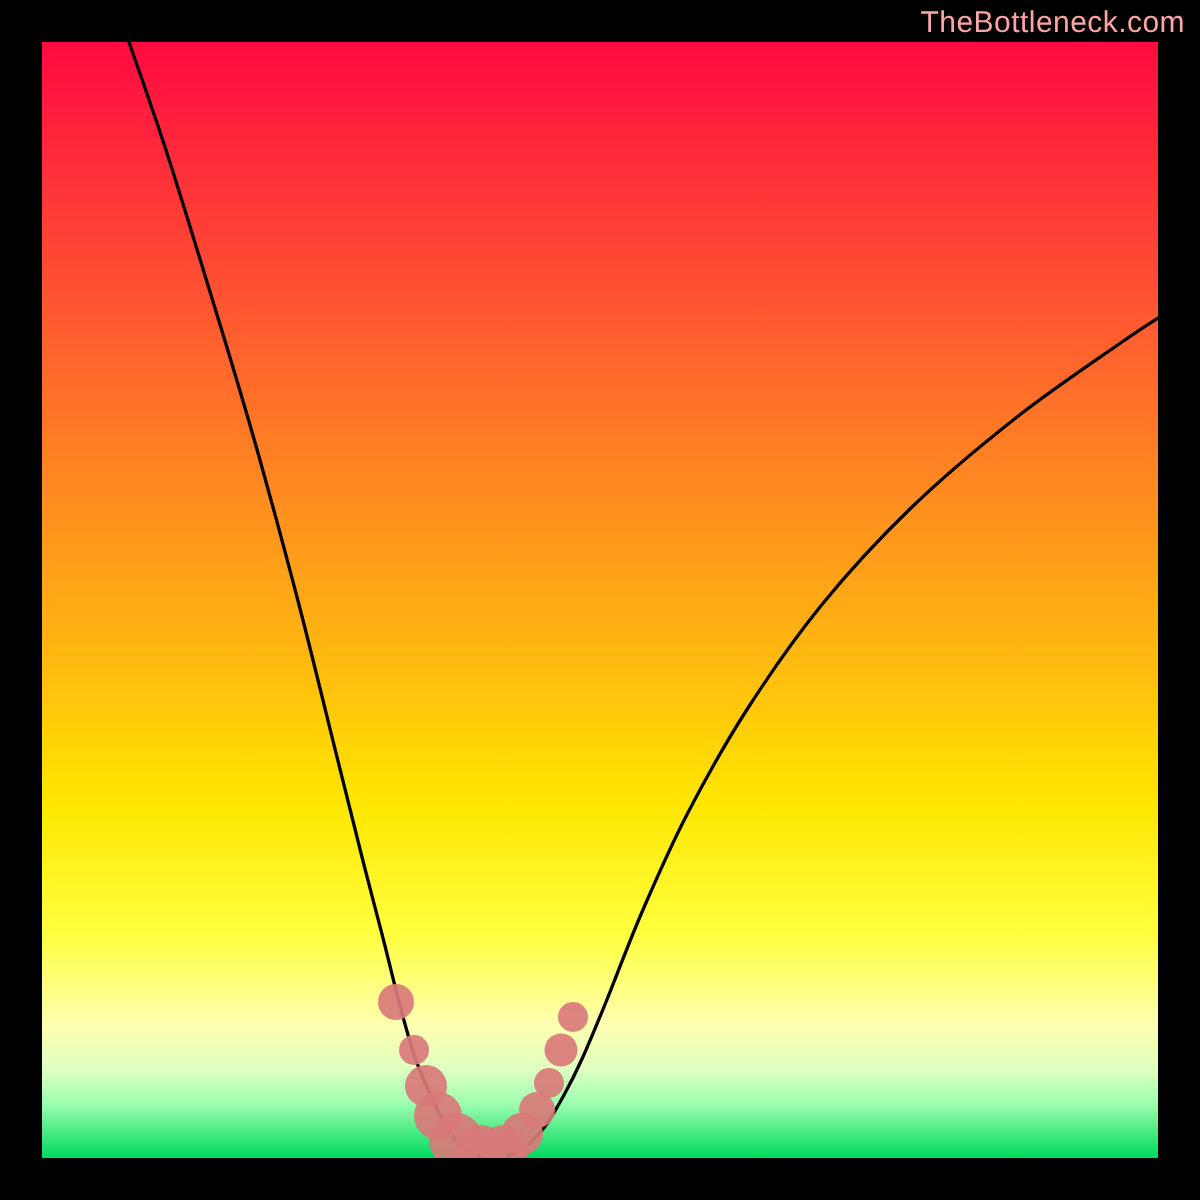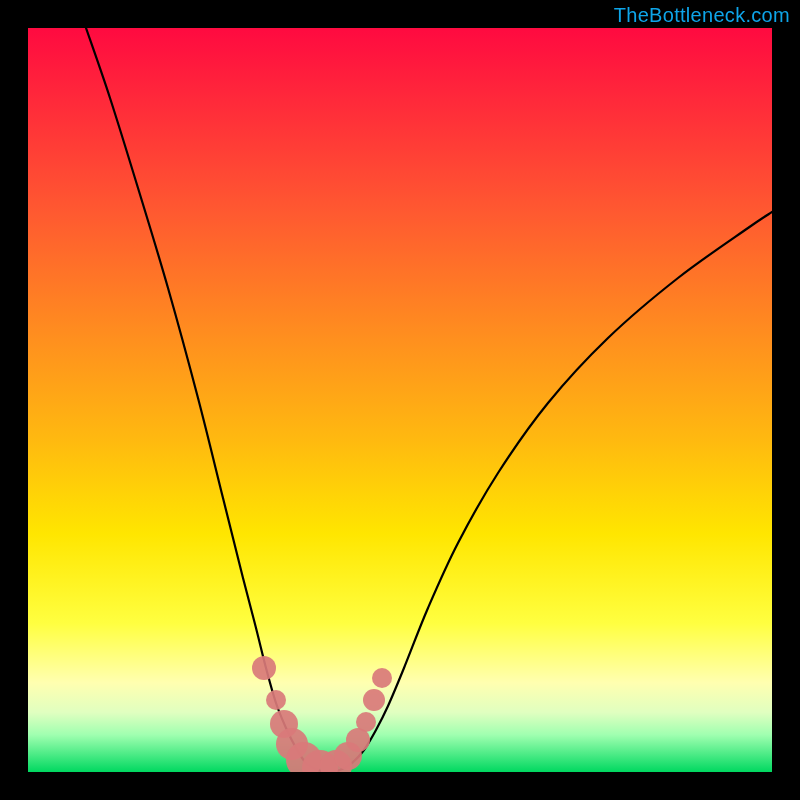--- a/index.html
+++ b/index.html
@@ -46,21 +46,21 @@
   .curve-svg {
     position: absolute;
     inset: 0;
     width: 744px;
     height: 744px;
   }
   .watermark {
     position: absolute;
     top: 4px;
     right: 10px;
-    color: #0ea5e9;
+    color: #fca5a5;
     font-size: 20px;
     font-weight: 500;
     letter-spacing: 0.3px;
   }
 </style>
 </head>
 <body>
 
 <div class="frame">
 

